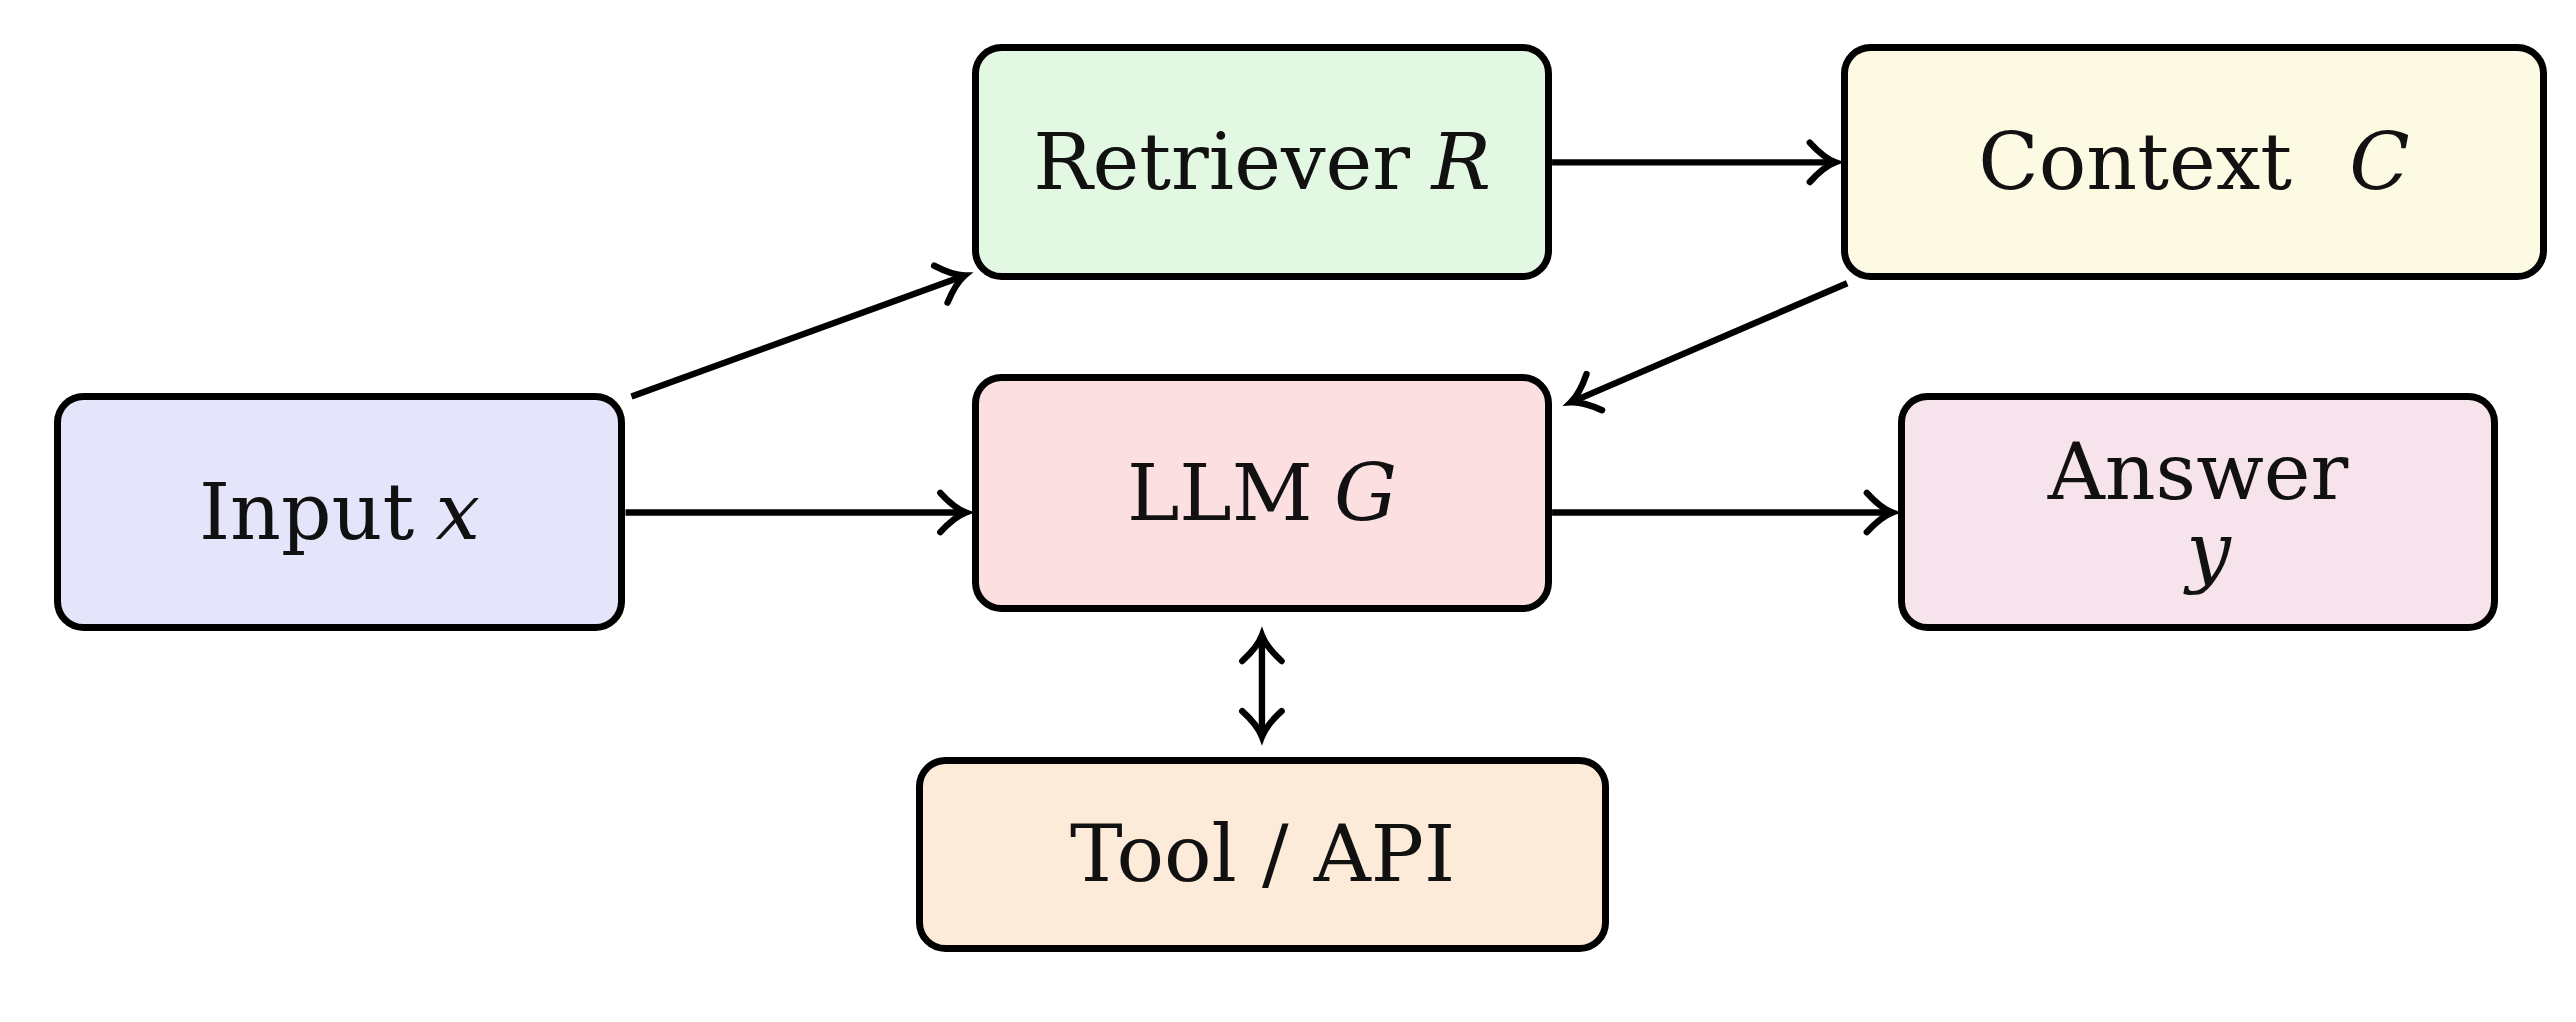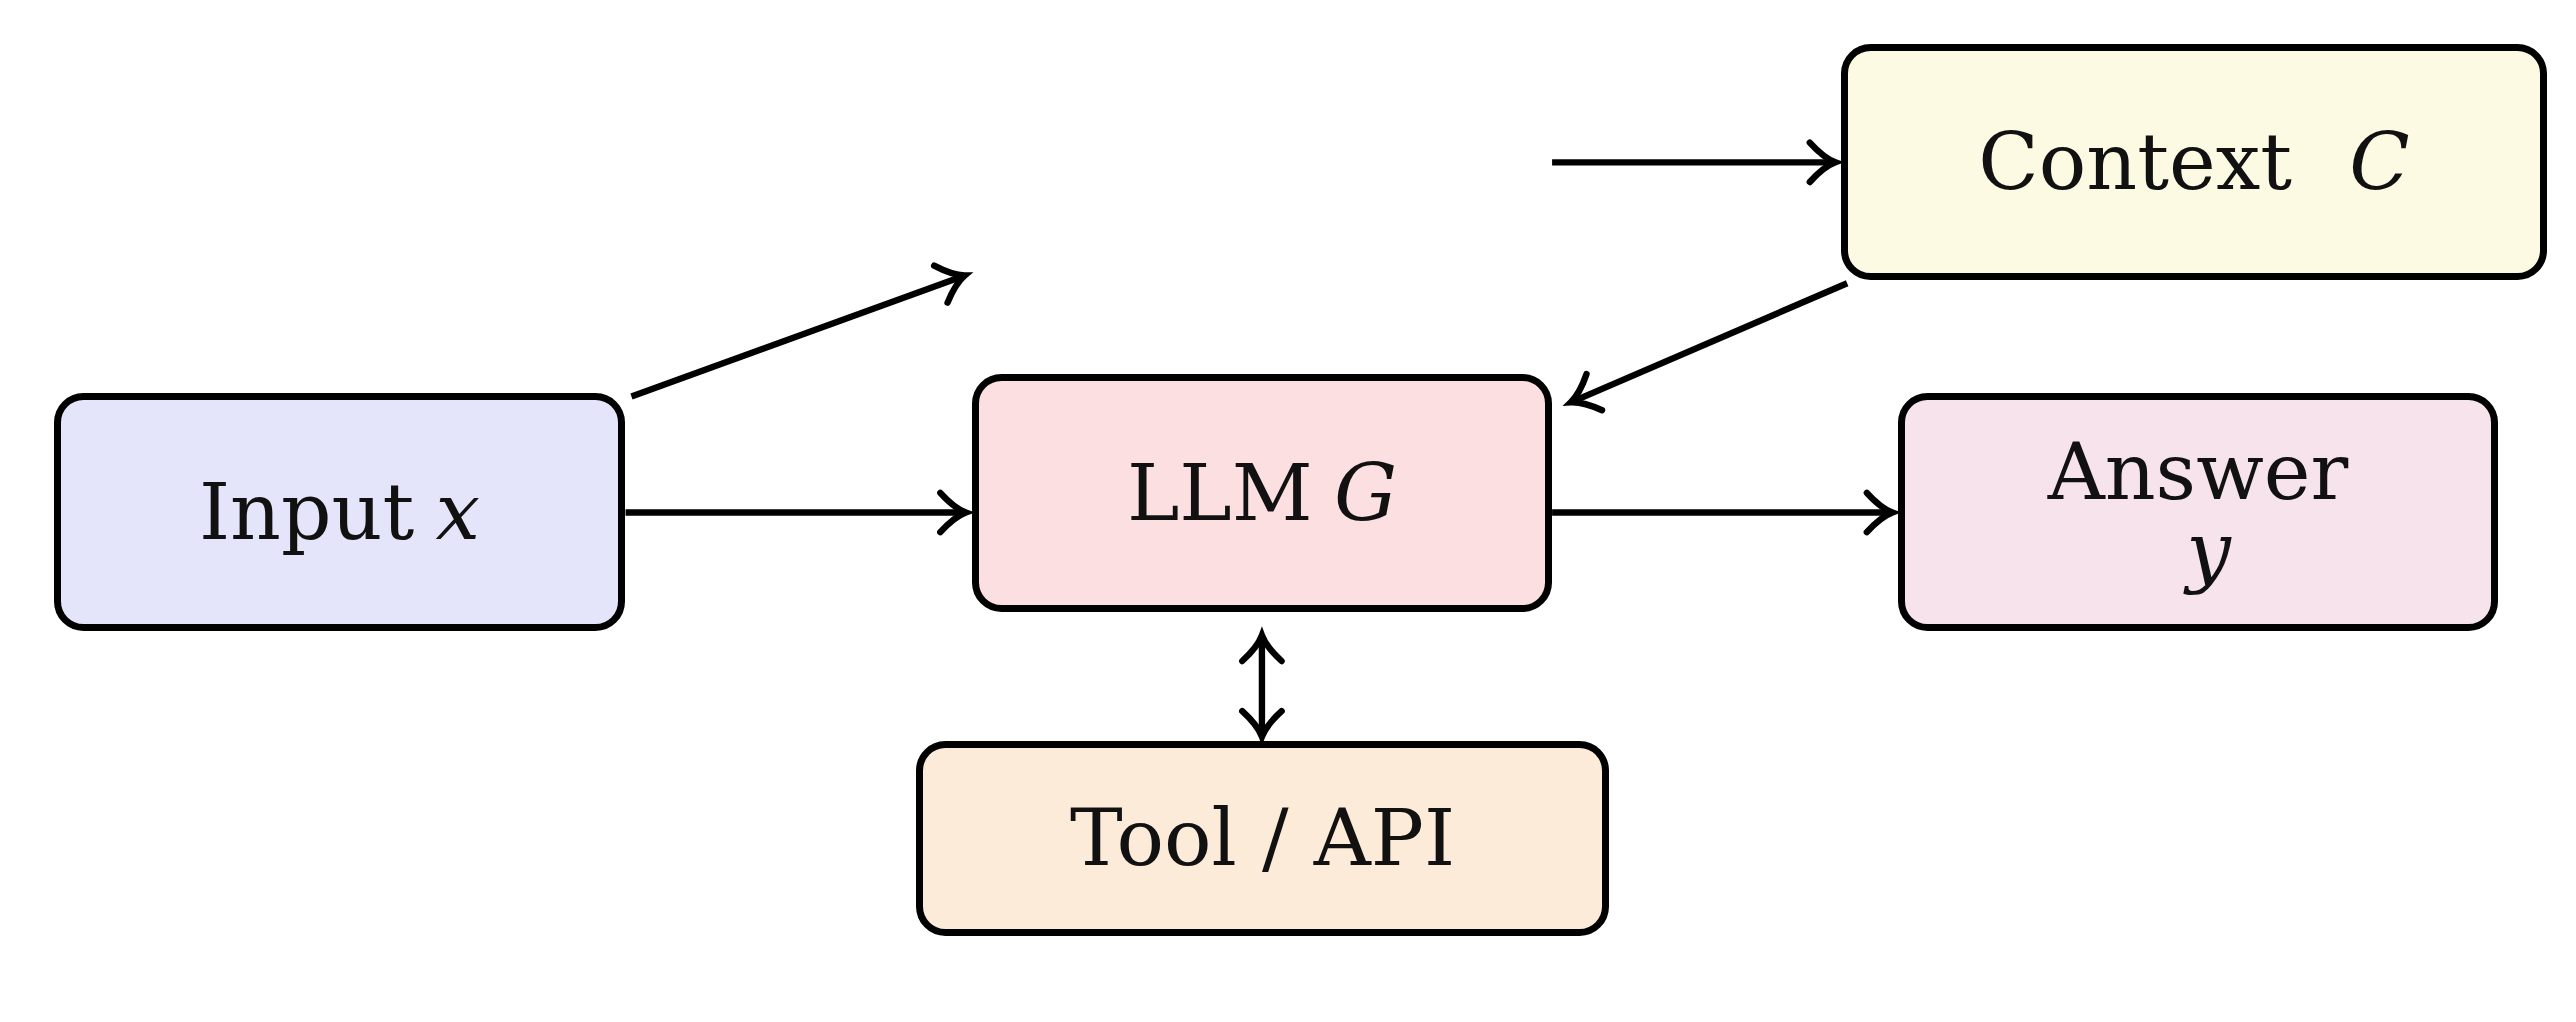--- a/index.html
+++ b/index.html
@@ -30,21 +30,21 @@
     line-height: 1;
     white-space: nowrap;
   }
   .nvar { font-style: italic; margin-left: 0.27em; }
   .nvar:empty { margin-left: 0; }
   .n-input     { left: 54px;   top: 393px; width: 571px; height: 238px; }
   .n-retriever { left: 972px;  top: 44px;  width: 580px; height: 236px; }
   .n-context   { left: 1841px; top: 44px;  width: 706px; height: 236px; gap: 36px; }
   .n-llm       { left: 972px;  top: 374px; width: 580px; height: 238px; }
   .n-answer    { left: 1898px; top: 393px; width: 600px; height: 238px; }
-  .n-tool      { left: 916px;  top: 741px; width: 693px; height: 195px; }
+  .n-tool      { left: 916px;  top: 757px; width: 693px; height: 195px; }
   .edge { stroke: #000000; stroke-width: 6.5px; fill: none; }
 </style>
 </head>
 <body>
 
 <div class="canvas">
 
   <svg class="arrows" viewBox="0 0 2619 1040" xmlns="http://www.w3.org/2000/svg">
     <defs>
       <marker id="tip" markerUnits="userSpaceOnUse" markerWidth="64" markerHeight="64" viewBox="-32 -32 64 64" refX="0" refY="0" orient="auto-start-reverse">
@@ -57,20 +57,24 @@
     <line class="edge" x1="1878" y1="288" x2="1597" y2="409" marker-end="url(#tip)"></line>
     <line class="edge" x1="1578" y1="521" x2="1924" y2="521" marker-end="url(#tip)"></line>
     <line class="edge" x1="1283" y1="646" x2="1283" y2="749" marker-start="url(#tip)" marker-end="url(#tip)"></line>
   </svg>
 
   <div class="node n-input" style="background: rgb(228, 228, 250);">
     <span class="nname">Input</span>
     <span class="nvar">x</span>
   </div>
 
+  <div class="node n-retriever" style="background: rgb(226, 248, 227);">
+    <span class="nname">Retriever</span>
+    <span class="nvar">R</span>
+  </div>
 
   <div class="node n-context" style="background: rgb(253, 250, 228);">
     <span class="nname">Context</span>
     <span class="nvar">C</span>
   </div>
 
   <div class="node n-llm" style="background: rgb(251, 223, 225);">
     <span class="nname">LLM</span>
     <span class="nvar">G</span>
   </div>

